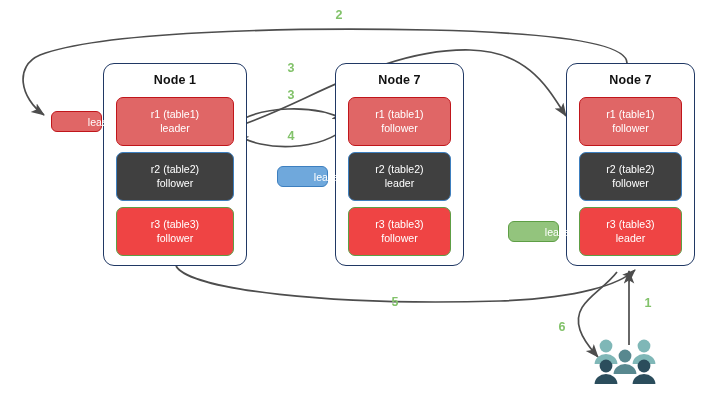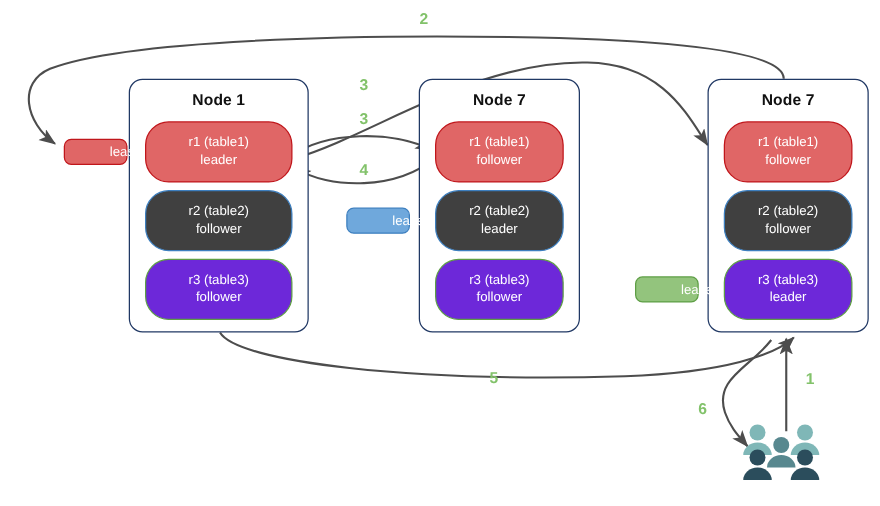--- a/index.html
+++ b/index.html
@@ -42,34 +42,34 @@
     font-weight: bold;
     color: #111111;
     letter-spacing: .1px;
   }
   .replica {
     position: absolute;
     box-sizing: border-box;
     left: 12px;
     right: 12px;
     height: 49px;
-    border-radius: 19px;
+    border-radius: 7px;
     display: flex;
     flex-direction: column;
     align-items: center;
     justify-content: center;
     color: #ffffff;
     font-size: 10.6px;
     line-height: 13.4px;
     text-align: center;
   }
   .replica .l1, .replica .l2 { display: block; }
   .rep-red   { background: #e06666; border: 1.5px solid #c0161b; }
   .rep-blue  { background: #404040; border: 1.5px solid #3d7fbf; }
-  .rep-green { background: #6d28d9; border: 1.5px solid #5e9e45; }
+  .rep-green { background: #ef4444; border: 1.5px solid #5e9e45; }
   .lease {
     position: absolute;
     box-sizing: border-box;
     border-radius: 6px;
     display: flex;
     align-items: center;
     justify-content: center;
     color: #ffffff;
     font-size: 10.6px;
     height: 21px;

